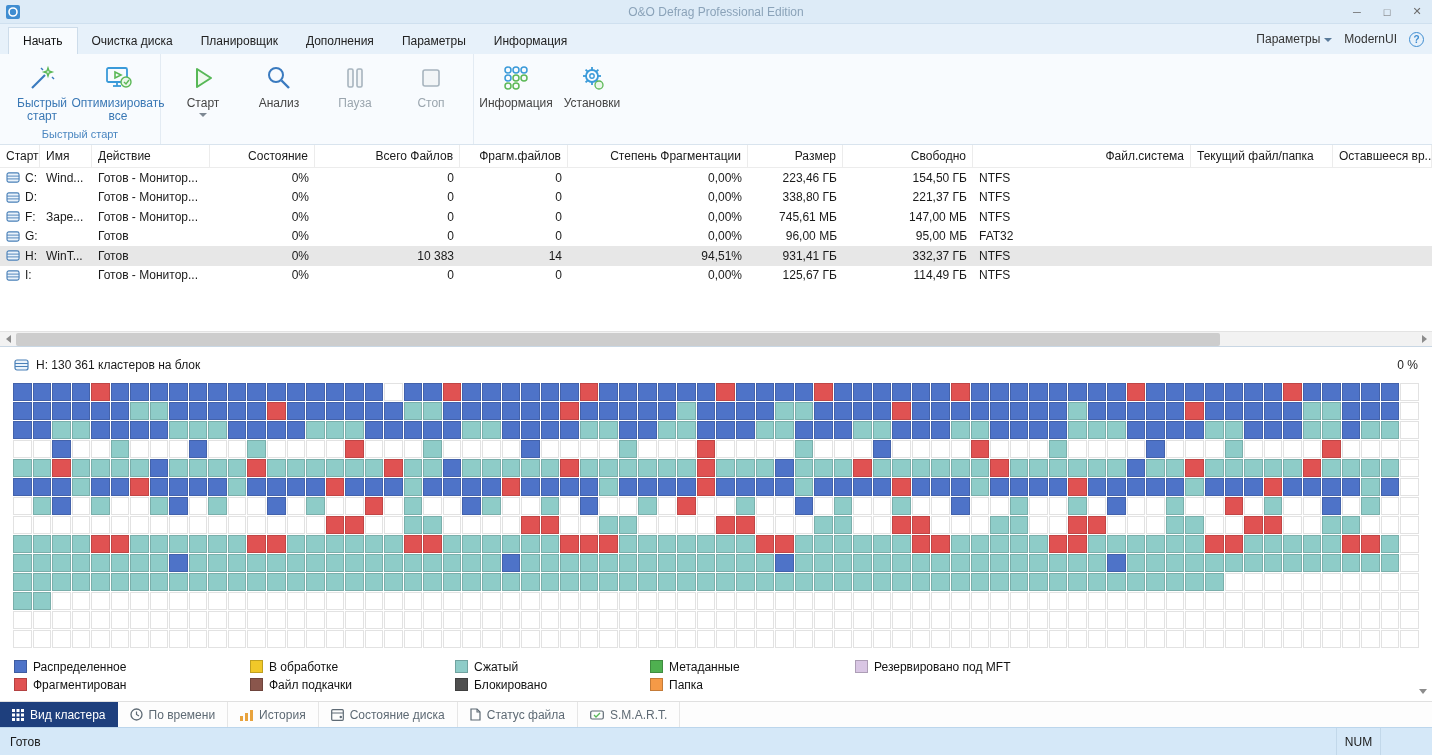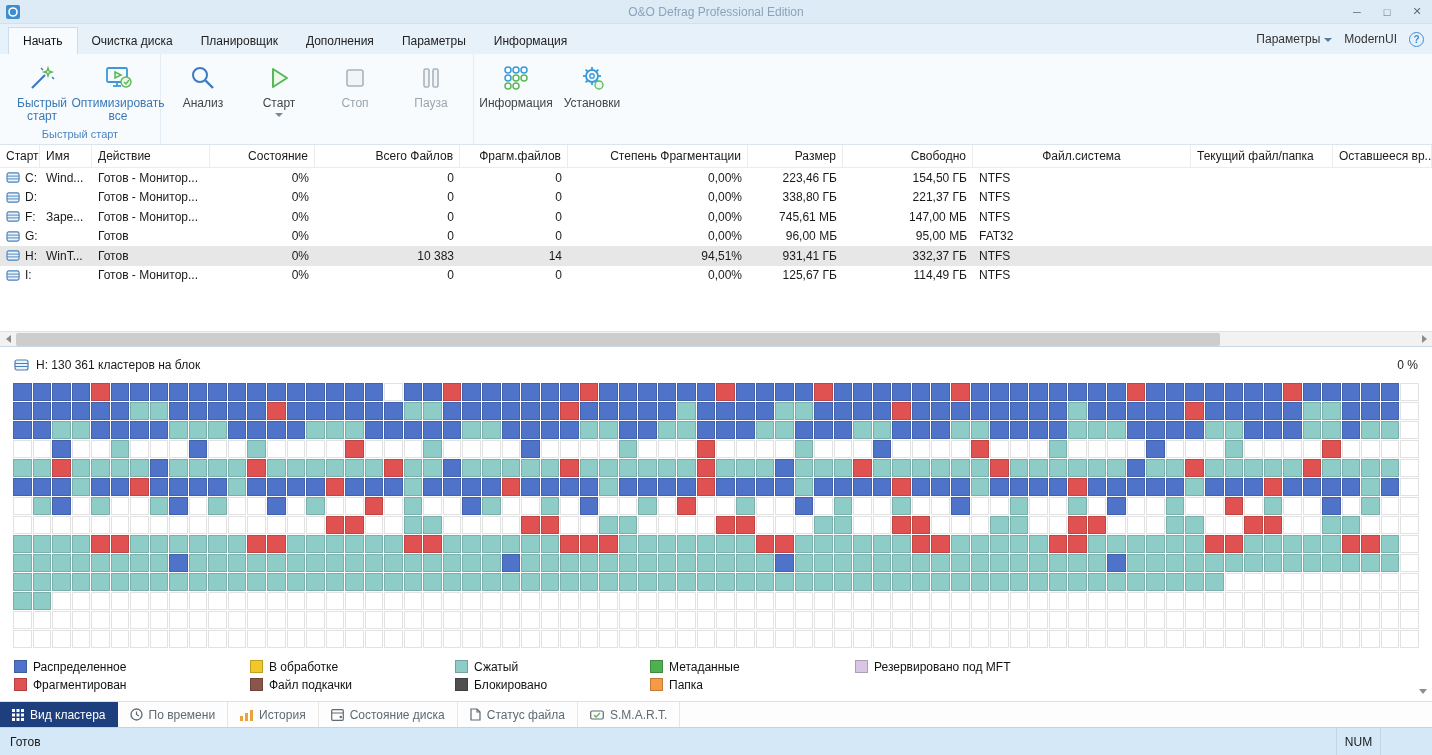--- a/index.html
+++ b/index.html
@@ -148,51 +148,51 @@
       </div>
     </div>
     <div class="ribbon-group-label">Быстрый старт</div>
   </div>
 
   <div class="ribbon-group">
     <div class="ribbon-group-buttons">
       <div class="rbtn neutral">
         <div class="ricon">
           <svg width="28" height="28" viewBox="0 0 28 28">
+            <path d="M8 5 L22 14 L8 23 Z" fill="#eef9ee" stroke="#57b857" stroke-width="2" stroke-linejoin="round"></path>
+          </svg>
+        </div>
+        <div class="rlabel">Старт</div>
+        <div class="rbtn-caret"></div>
+      </div>
+      <div class="rbtn neutral">
+        <div class="ricon">
+          <svg width="28" height="28" viewBox="0 0 28 28">
             <circle cx="11" cy="11" r="7" fill="none" stroke="#3a7abf" stroke-width="2"></circle>
             <line x1="16.5" y1="16.5" x2="24" y2="24" stroke="#3a7abf" stroke-width="2.4"></line>
           </svg>
         </div>
         <div class="rlabel">Анализ</div>
-      </div>
-      <div class="rbtn neutral">
-        <div class="ricon">
-          <svg width="28" height="28" viewBox="0 0 28 28">
-            <path d="M8 5 L22 14 L8 23 Z" fill="#eef9ee" stroke="#57b857" stroke-width="2" stroke-linejoin="round"></path>
-          </svg>
-        </div>
-        <div class="rlabel">Старт</div>
-        <div class="rbtn-caret"></div>
-      </div>
-      <div class="rbtn disabled">
-        <div class="ricon">
-          <svg width="26" height="26" viewBox="0 0 26 26">
-            <rect x="5" y="5" width="16" height="16" rx="2" fill="#f2f5f7" stroke="#a7b4be" stroke-width="1.6"></rect>
-          </svg>
-        </div>
-        <div class="rlabel">Стоп</div>
       </div>
       <div class="rbtn disabled">
         <div class="ricon">
           <svg width="26" height="26" viewBox="0 0 26 26">
             <rect x="6" y="4" width="5" height="18" rx="1.5" fill="#f2f5f7" stroke="#a7b4be" stroke-width="1.6"></rect>
             <rect x="15" y="4" width="5" height="18" rx="1.5" fill="#f2f5f7" stroke="#a7b4be" stroke-width="1.6"></rect>
           </svg>
         </div>
         <div class="rlabel">Пауза</div>
+      </div>
+      <div class="rbtn disabled">
+        <div class="ricon">
+          <svg width="26" height="26" viewBox="0 0 26 26">
+            <rect x="5" y="5" width="16" height="16" rx="2" fill="#f2f5f7" stroke="#a7b4be" stroke-width="1.6"></rect>
+          </svg>
+        </div>
+        <div class="rlabel">Стоп</div>
       </div>
     </div>
   </div>
 
   <div class="ribbon-group" style="border-right:none;">
     <div class="ribbon-group-buttons">
       <div class="rbtn neutral">
         <div class="ricon">
           <svg width="30" height="30" viewBox="0 0 30 30">
             <circle cx="7" cy="7" r="3" fill="none" stroke="#3a9ad9" stroke-width="1.5"></circle>
@@ -235,21 +235,21 @@
   <div class="grid-header">
       <div class="cell" style="width: 40px; text-align: left;">Старт</div>
       <div class="cell" style="width: 52px; text-align: left;">Имя</div>
       <div class="cell" style="width: 118px; text-align: left;">Действие</div>
       <div class="cell" style="width: 105px; text-align: right;">Состояние</div>
       <div class="cell" style="width: 145px; text-align: right;">Всего Файлов</div>
       <div class="cell" style="width: 108px; text-align: right;">Фрагм.файлов</div>
       <div class="cell" style="width: 180px; text-align: right;">Степень Фрагментации</div>
       <div class="cell" style="width: 95px; text-align: right;">Размер</div>
       <div class="cell" style="width: 130px; text-align: right;">Свободно</div>
-      <div class="cell" style="width: 218px; text-align: center;">Файл.система</div>
+      <div class="cell" style="width: 218px; text-align: right;">Файл.система</div>
       <div class="cell" style="width: 142px; text-align: left;">Текущий файл/папка</div>
       <div class="cell" style="width: 99px; text-align: left;">Оставшееся вр...</div>
     </div>
   <div>
       <div class="grid-row">
         <div class="cell disk-cell" style="width: 40px; text-align: left;">
           <svg width="15" height="13" viewBox="0 0 16 14">
             <rect x="1" y="2" width="13" height="10" rx="2" fill="#eaf3fb" stroke="#4a80b8" stroke-width="1.2"></rect>
             <line x1="1" y1="5.5" x2="14" y2="5.5" stroke="#4a80b8" stroke-width="1"></line>
             <line x1="1" y1="8.5" x2="14" y2="8.5" stroke="#4a80b8" stroke-width="1"></line>

